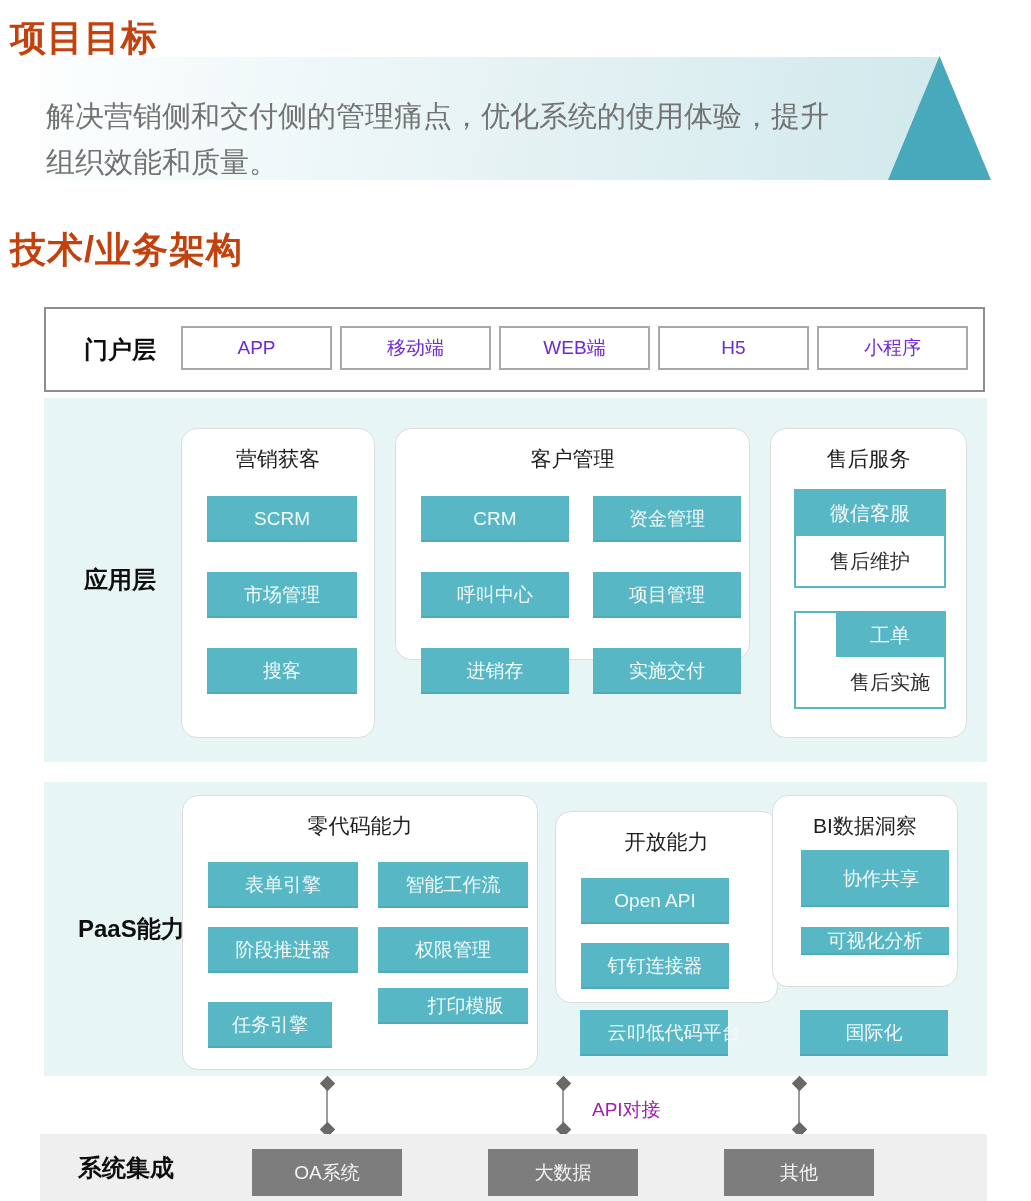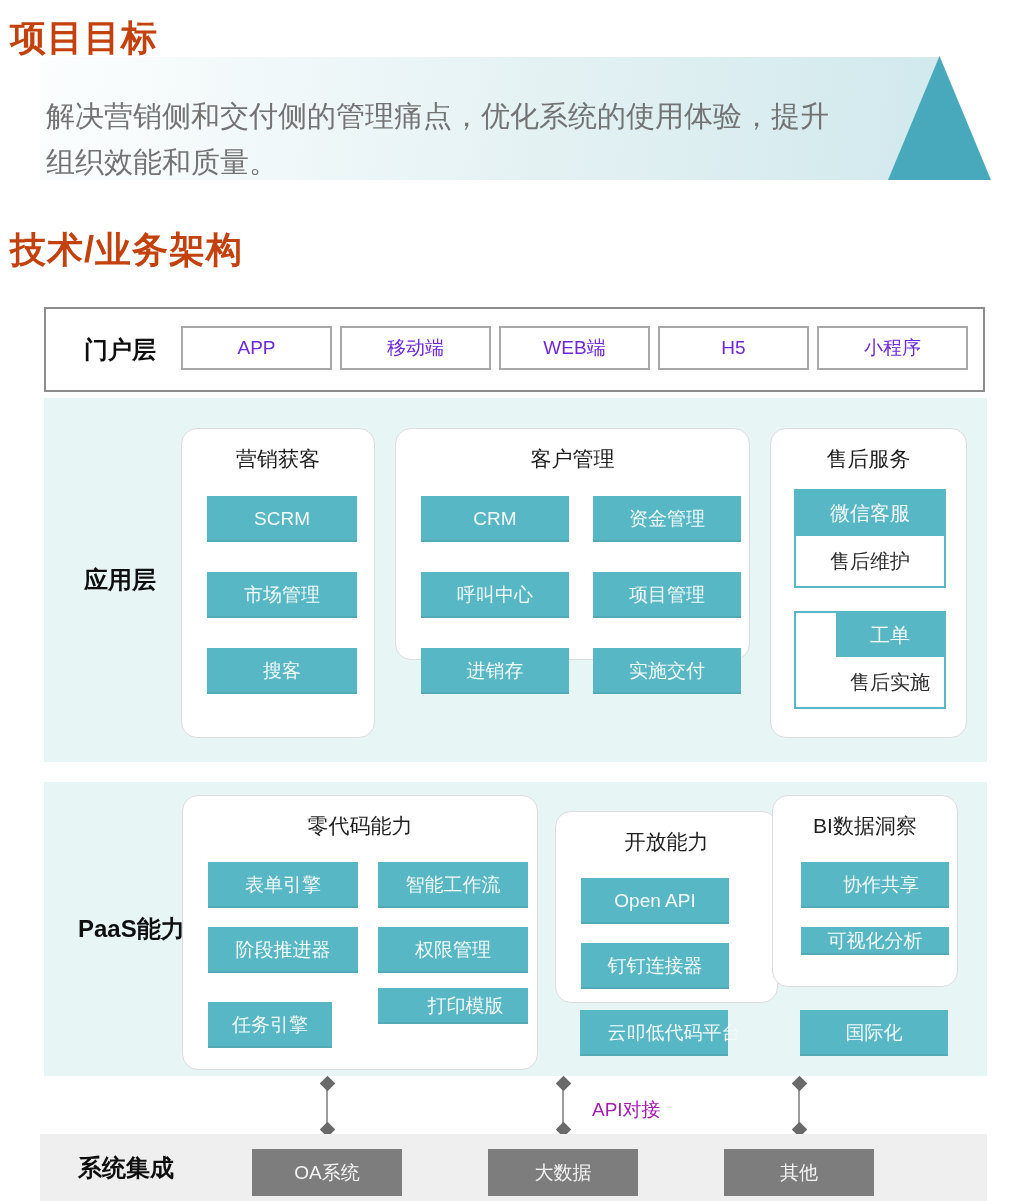--- a/index.html
+++ b/index.html
@@ -97,21 +97,21 @@
   </div>
 
   <div class="abs card" style="left:555px;top:795px;width:223px;height:192px;margin-top:16px;">
     <div class="card-title">开放能力</div>
     <div class="abs btn-teal" style="left:25px;top:66px;width:148px;height:46px;">Open API</div>
     <div class="abs btn-teal" style="left:25px;top:131px;width:148px;height:46px;">钉钉连接器</div>
   </div>
 
   <div class="abs card" style="left:772px;top:795px;width:186px;height:192px;">
     <div class="card-title">BI数据洞察</div>
-    <div class="abs btn-teal" style="left:28px;top:66px;width:148px;height:46px;padding-left:12px;">协作共享</div>
+    <div class="abs btn-teal" style="left:28px;top:54px;width:148px;height:57px;padding-left:12px;">协作共享</div>
     <div class="abs btn-teal" style="left:28px;top:131px;width:148px;height:28px;">可视化分析</div>
   </div>
 
   <div class="abs btn-teal" style="left:580px;top:1010px;width:148px;height:46px;padding-left:40px;">云叩低代码平台</div>
   <div class="abs btn-teal" style="left:800px;top:1010px;width:148px;height:46px;">国际化</div>
 
   <div class="abs vline" style="left:326px;top:1087px;height:40px;"></div>
   <div class="abs diamond" style="left:322px;top:1078px;"></div>
   <div class="abs diamond" style="left:322px;top:1124px;"></div>
 

